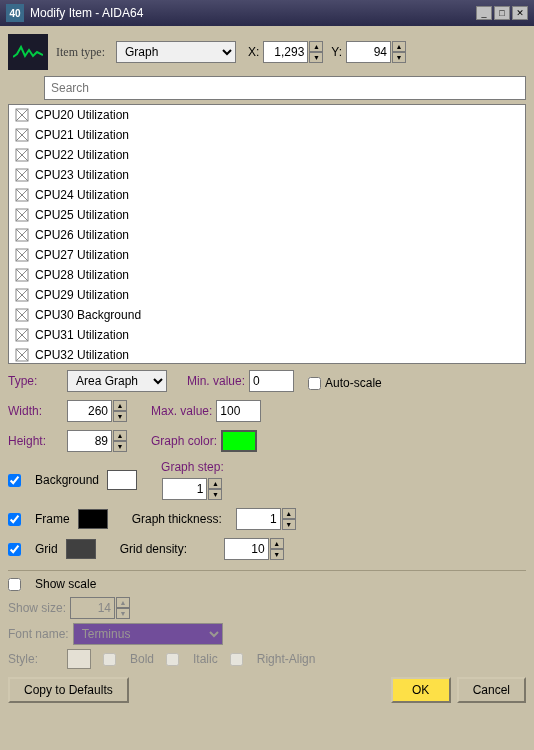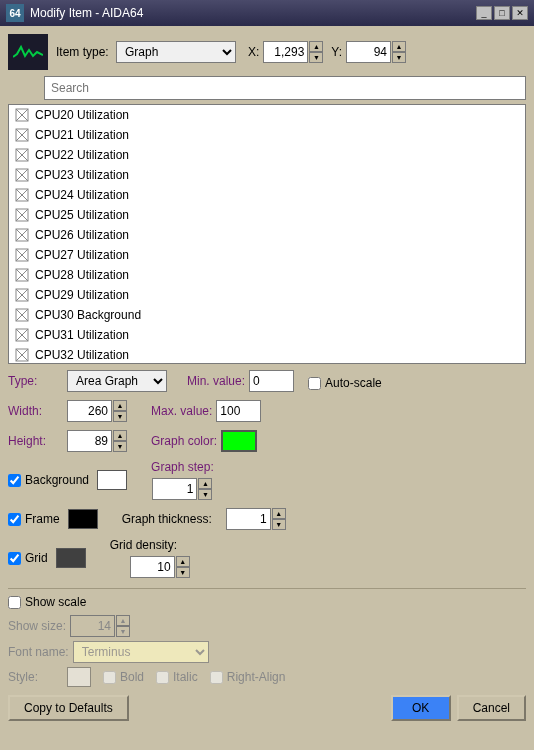--- a/index.html
+++ b/index.html
@@ -60,22 +60,23 @@
       background: #c8c0a8;
       padding: 8px;
       height: 724px;
     }
     .row {
       display: flex;
       align-items: center;
       margin-bottom: 6px;
     }
     .label {
-      color: #000000;
+      color: #404040;
       min-width: 60px;
+      font-family: Liberation Serif, serif;
     }
     .icon-area {
       width: 40px;
       height: 36px;
       background: #1a1a2a;
       display: flex;
       align-items: center;
       justify-content: center;
       margin-right: 8px;
     }
@@ -172,21 +173,21 @@
     }
     .color-btn {
       width: 36px;
       height: 22px;
       border: 2px solid #555;
       cursor: pointer;
     }
     .checkbox-label {
       display: flex;
       align-items: center;
-      gap: 4px;
+      gap: 14px;
       cursor: pointer;
     }
     input[type="checkbox"] {
       width: 13px;
       height: 13px;
       cursor: pointer;
     }
     .color-swatch {
       width: 30px;
       height: 20px;
@@ -208,40 +209,40 @@
     .btn {
       height: 26px;
       padding: 0 14px;
       border: 2px outset #d0c8b0;
       background: #c8c0a8;
       font-size: 12px;
       cursor: pointer;
       font-family: inherit;
     }
     .btn-ok {
-      background: #3b82f6;
+      background: #fde047;
       min-width: 60px;
     }
     .btn-cancel {
       background: #c8c0a8;
       min-width: 60px;
     }
     .area-graph-select {
       width: 100px;
     }
     .disabled-label {
       color: #888;
     }
   </style>
 </head>
 <body>
 
 <div class="title-bar">
   <div class="title-bar-left">
-    <div class="title-bar-icon">64</div>
+    <div class="title-bar-icon">40</div>
     <span class="title-bar-title">Modify Item - AIDA64</span>
   </div>
   <div class="title-bar-controls">
     <div class="title-btn">_</div>
     <div class="title-btn">□</div>
     <div class="title-btn">✕</div>
   </div>
 </div>
 
 <div class="main-window">
@@ -508,21 +509,21 @@
   </div>
 
   <div style="display:flex; gap:10px; margin-bottom:4px; align-items:center;">
     <div class="form-row">
       <label class="checkbox-label">
         <input type="checkbox" checked="" style="">
         <span>Grid</span>
       </label>
       <div class="color-swatch" style="background:#404040; margin-left:4px;"></div>
     </div>
-    <div class="form-row" style="margin-left:14px;flex-direction:column;">
+    <div class="form-row" style="margin-left:14px;">
       <span style="min-width:100px;">Grid density:</span>
       <div class="spinner-group">
         <input type="text" class="spinner-input" value="10" style="">
         <div class="spinner-btns">
           <button class="spin-btn">▲</button>
           <button class="spin-btn">▼</button>
         </div>
       </div>
     </div>
   </div>
@@ -542,21 +543,21 @@
       <input type="text" class="spinner-input" disabled="" style="background: rgb(200, 192, 168); color: rgb(136, 136, 136);" value="14">
       <div class="spinner-btns">
         <button class="spin-btn" disabled="" style="color:#888;">▲</button>
         <button class="spin-btn" disabled="" style="color:#888;">▼</button>
       </div>
     </div>
   </div>
 
   <div class="form-row" style="margin-bottom:4px;">
     <span class="form-label disabled-label">Font name:</span>
-    <select class="dropdown" disabled="" style="width:136px; background:#fef9c3; color:#888;">
+    <select class="dropdown" disabled="" style="width:150px; background:#4c1d95; color:#888;">
       <option>Terminus</option>
     </select>
   </div>
 
   <div class="form-row" style="margin-bottom:8px;">
     <span class="form-label disabled-label">Style:</span>
     <div class="color-swatch" style="background:#ffffff; width:24px; height:20px; opacity:0.5;"></div>
     <label class="checkbox-label" style="margin-left:8px; color:#888;">
       <input type="checkbox" disabled="" style="">
       <span>Bold</span>

